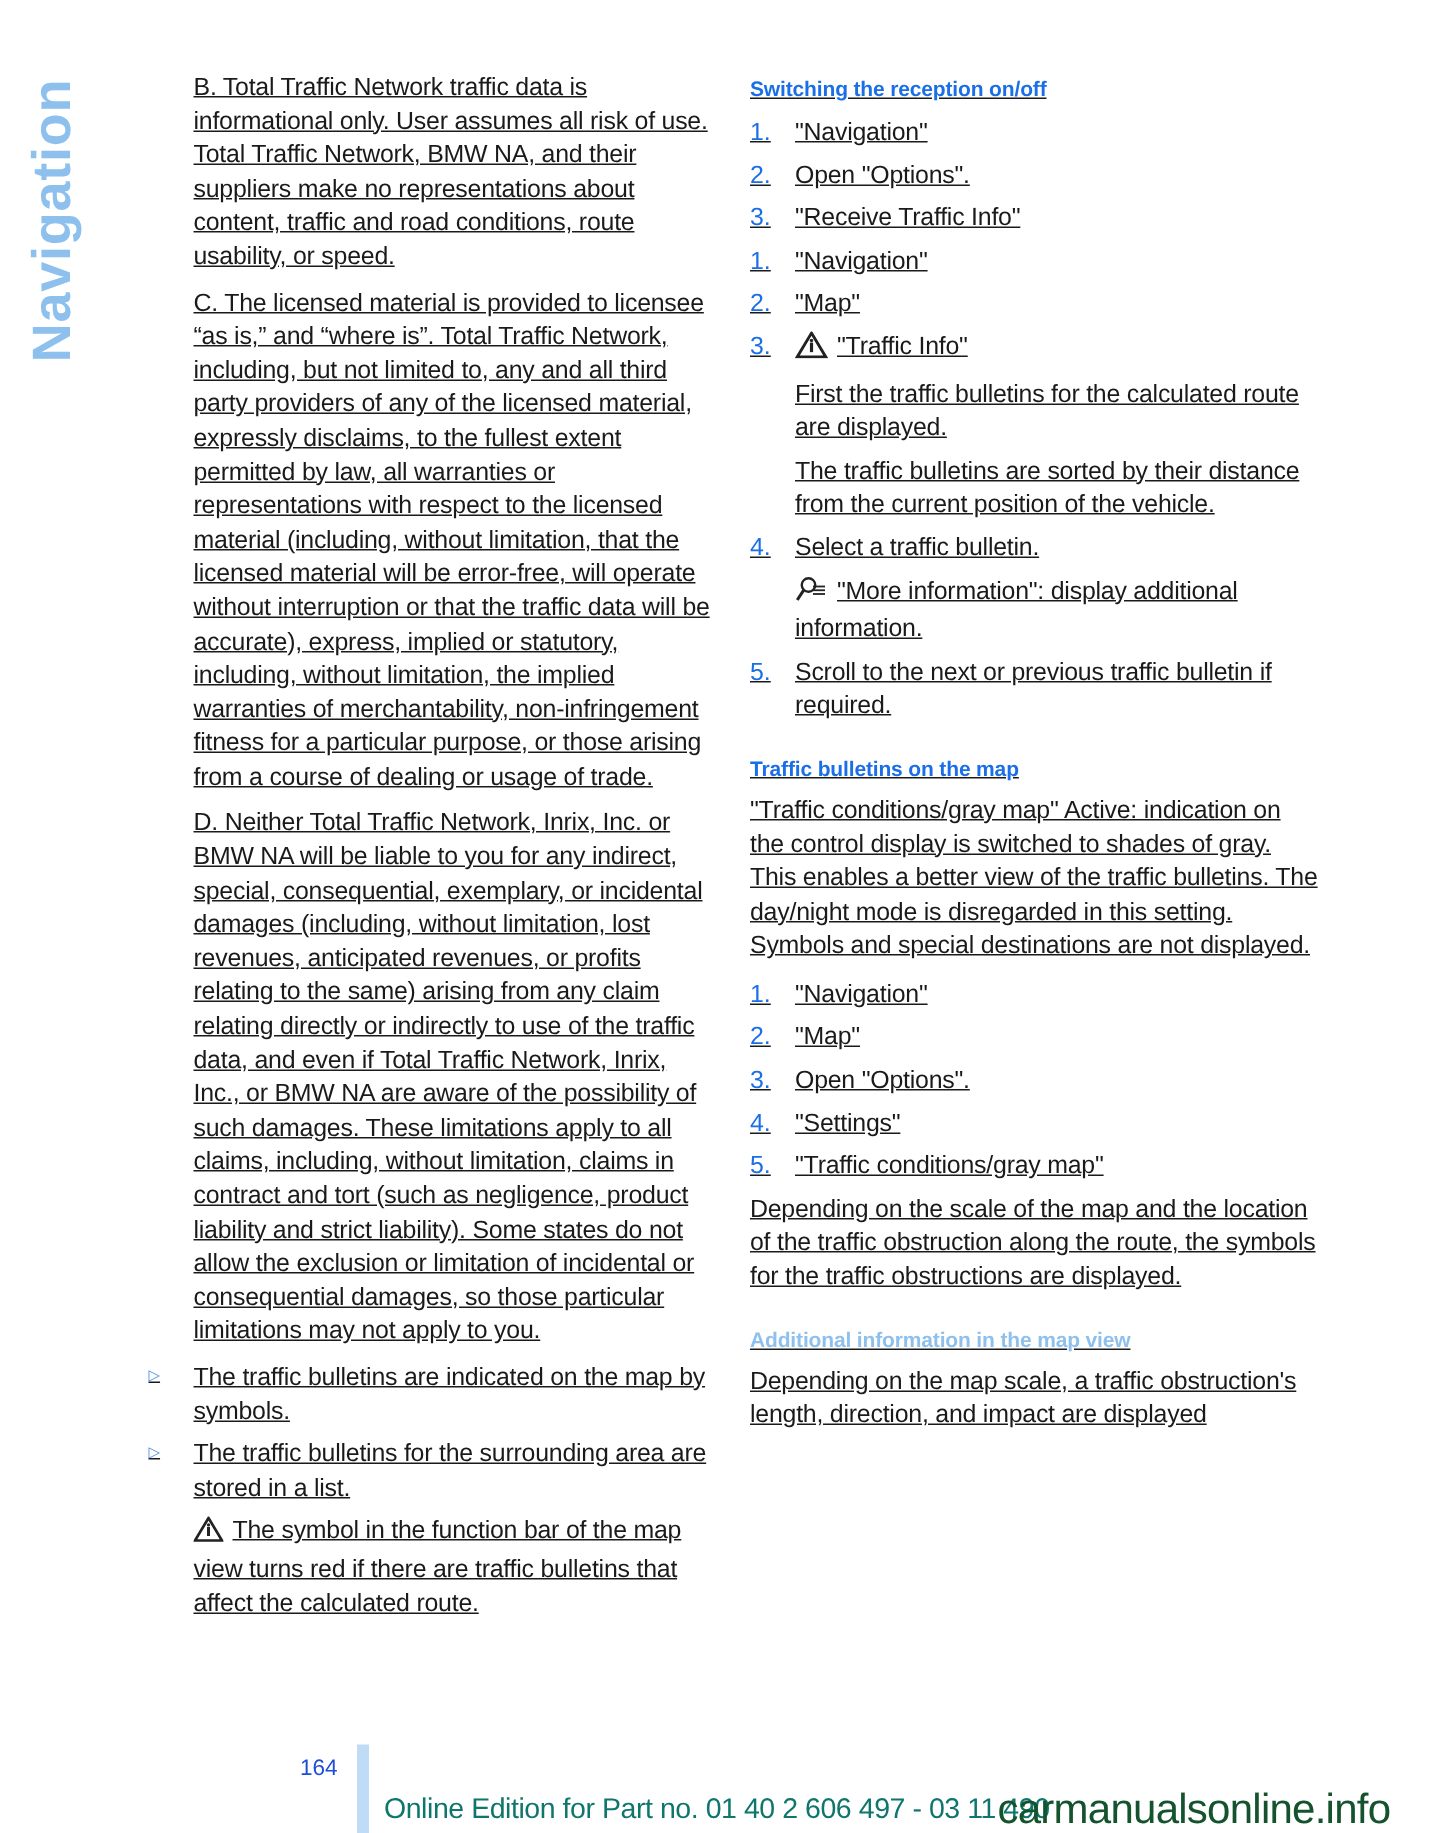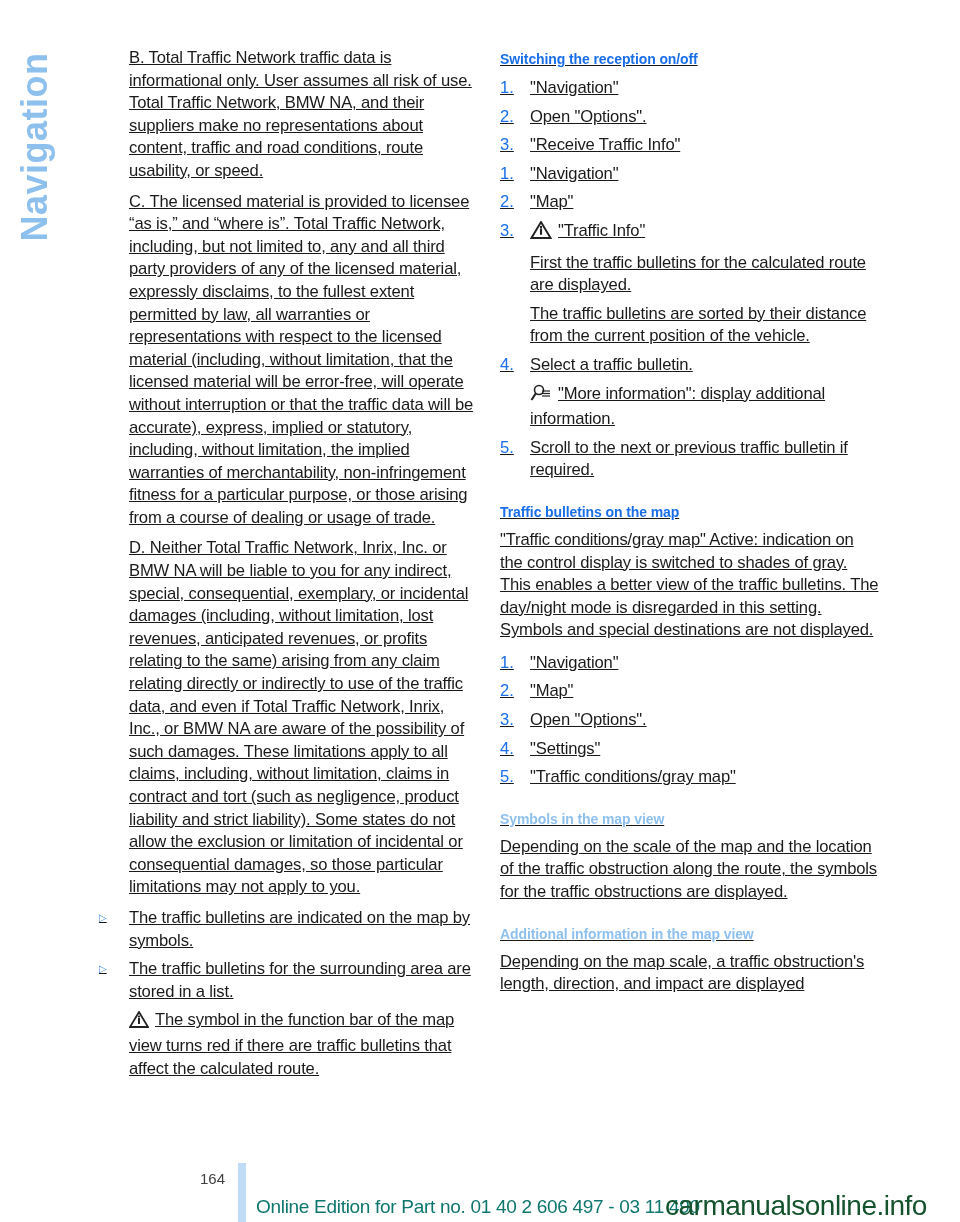--- a/index.html
+++ b/index.html
@@ -32,21 +32,21 @@
   .h-gap { margin-top: 18px; margin-bottom: 5px; }
   .list { margin: 0 0 0 0; padding: 0; }
   .li { display: flex; margin-bottom: 6px; }
   .num { width: 30px; flex: none; color: #1a6fe8; font-size: 16.6px; line-height: 22.6px; }
   .li-body { flex: 1; }
   .sub { margin-top: 6px; }
   .bul { display: flex; margin-bottom: 6px; }
   .tri { width: 30px; flex: none; color: #4d8fe0; font-size: 10px; line-height: 22.6px; margin-left: -30px; }
   .icon-inline { display: inline-block; vertical-align: -3px; margin-right: 6px; }
   .footer-page {
-    position: absolute; left: 200px; top: 1170px; font-size: 15px; color: #404040;
+    position: absolute; left: 200px; top: 1170px; font-size: 15px; color: #1d4ed8;
   }
   .footer-bar {
     position: absolute; left: 238px; top: 1163px; width: 8px; height: 59px; background: #c0dbf5;
   }
   .footer-text {
     position: absolute; left: 256px; top: 1196px; font-size: 19px; color: #0f766e; letter-spacing: -0.3px;
   }
   .watermark {
     position: absolute; left: 665px; top: 1190px; font-size: 28px; color: #14532d; letter-spacing: -0.5px;
   }
@@ -168,21 +168,20 @@
     <div class="li">
         <span class="num">4.</span>
         <span class="item-text li-body">"Settings"</span>
       </div>
     <div class="li">
         <span class="num">5.</span>
         <span class="item-text li-body">"Traffic conditions/gray map"</span>
       </div>
   </div>
 
-  <h2 class="h-gap light">Symbols in the map view</h2>
   <p class="para">Depending on the scale of the map and the location of the traffic obstruction along the route, the symbols for the traffic obstructions are displayed.</p>
 
   <h2 class="h-gap light">Additional information in the map view</h2>
   <p class="para">Depending on the map scale, a traffic obstruction's length, direction, and impact are displayed</p>
 </div>
 
 <div class="footer-page">164</div>
 <div class="footer-bar"></div>
 <div class="footer-text">Online Edition for Part no. 01 40 2 606 497 - 03 11 490</div>
 <div class="watermark">carmanualsonline.info</div>

